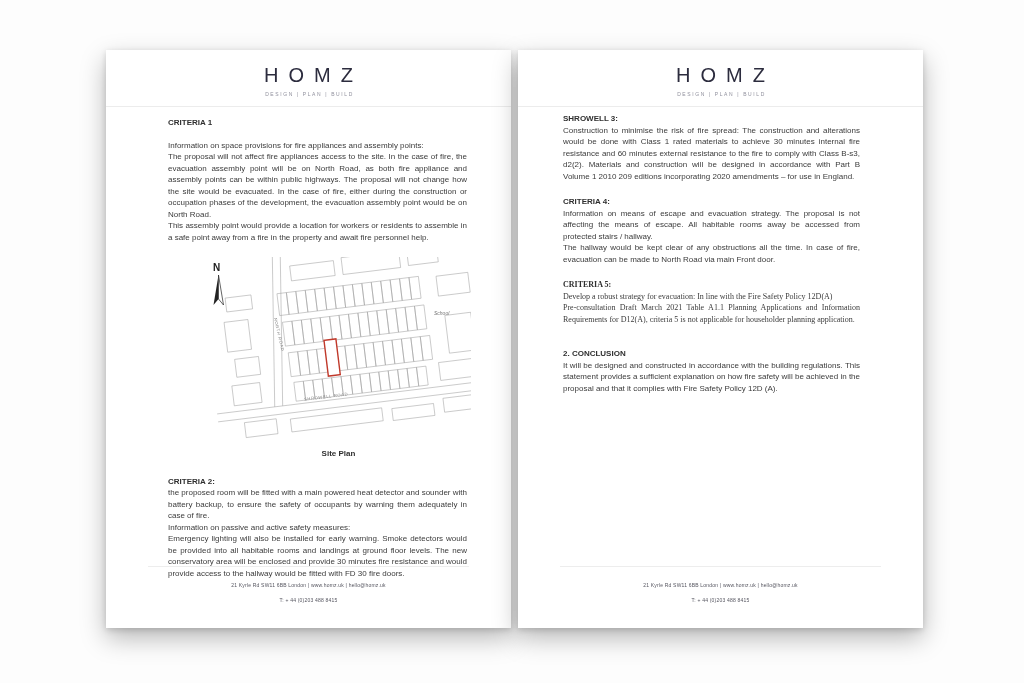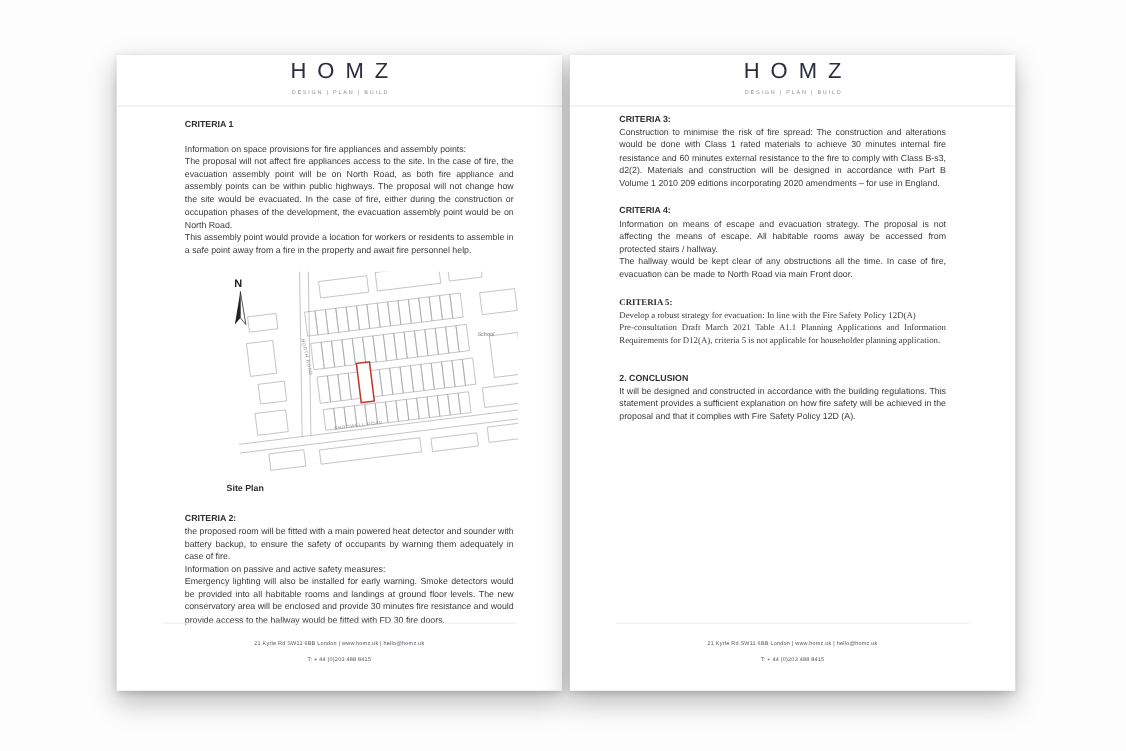--- a/index.html
+++ b/index.html
@@ -6,21 +6,21 @@
   body{
     width:1024px;height:683px;position:relative;overflow:hidden;
     background:#fdfdfd;
     font-family:"Liberation Sans", sans-serif;
   }
   .spread{position:absolute;left:106px;top:50px;display:flex;gap:7px;}
   .page{
     width:405px;height:578px;background:#ffffff;position:relative;
     box-shadow:0 10px 24px rgba(0,0,0,0.28), 0 2px 6px rgba(0,0,0,0.15);
   }
-  .page-header{text-align:center;padding-top:4px;}
+  .page-header{text-align:center;padding-top:14px;}
   .logo{
     font-size:20px;letter-spacing:10px;padding-left:10px;
     color:#2c2c3e;font-weight:400;
   }
   .tagline{
     font-size:5px;letter-spacing:1.6px;color:#8f8f9c;margin-top:4px;padding-left:2px;
   }
   .header-rule{border:none;border-top:1px solid #ececec;margin:9px 0 0 0;}
   .content{
     font-size:8px;line-height:11.5px;color:#3b3b3b;text-align:justify;
@@ -28,21 +28,21 @@
   .content-left{padding:10px 44px 0 62px;}
   .content-right{padding:6px 63px 0 45px;}
   .crit-heading{font-weight:bold;color:#2f2f2f;margin:0;}
   .crit-heading.spaced{margin-bottom:11px;}
   .section{margin-bottom:14px;}
   .section.big-gap{margin-bottom:23px;font-family:Liberation Serif, serif;}
   p.body-text{margin:0;}
   .map-block{width:265px;margin:9px 0 16px 38px;}
   .map-svg{display:block;}
   .map-caption{
-    font-weight:bold;font-size:8px;color:#2f2f2f;margin-top:5px;
+    text-align:center;font-weight:bold;font-size:8px;color:#2f2f2f;margin-top:5px;
   }
   .page-footer{position:absolute;top:516px;left:0;right:0;text-align:center;}
   .footer-rule{border:none;border-top:1px solid #ededed;margin:0 42px 15px 42px;}
   .footer-line{font-size:5px;color:#55555f;margin:0 0 9px 0;letter-spacing:0.2px;}
   .footer-line.phone{margin-bottom:0;}
 </style>
 </head>
 <body>
 
 <div class="spread">
@@ -186,21 +186,21 @@
 
   <div class="page">
     <div class="page-header">
       <div class="logo">HOMZ</div>
       <div class="tagline">DESIGN | PLAN | BUILD</div>
       <hr class="header-rule">
     </div>
 
     <div class="content content-right">
       <div class="section">
-        <p class="crit-heading">CRITERIA 3:</p>
+        <p class="crit-heading">SHROWELL 3:</p>
         <p class="body-text">Construction to minimise the risk of fire spread: The construction and alterations would be done with Class 1 rated materials to achieve 30 minutes internal fire resistance and 60 minutes external resistance to the fire to comply with Class B-s3, d2(2). Materials and construction will be designed in accordance with Part B Volume 1 2010 209 editions incorporating 2020 amendments – for use in England.</p>
       </div>
 
       <div class="section">
         <p class="crit-heading">CRITERIA 4:</p>
         <p class="body-text">Information on means of escape and evacuation strategy. The proposal is not affecting the means of escape. All habitable rooms away be accessed from protected stairs / hallway.</p>
         <p class="body-text">The hallway would be kept clear of any obstructions all the time. In case of fire, evacuation can be made to North Road via main Front door.</p>
       </div>
 
       <div class="section big-gap">

